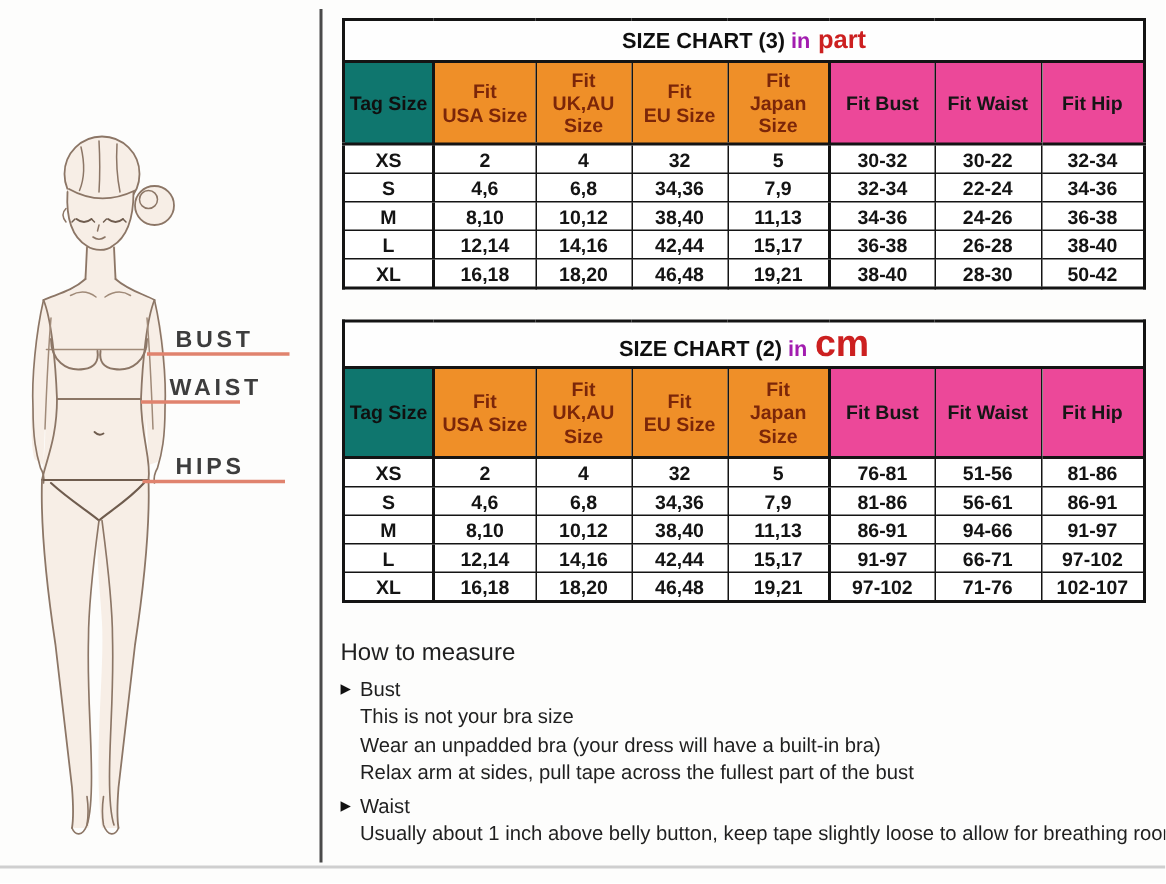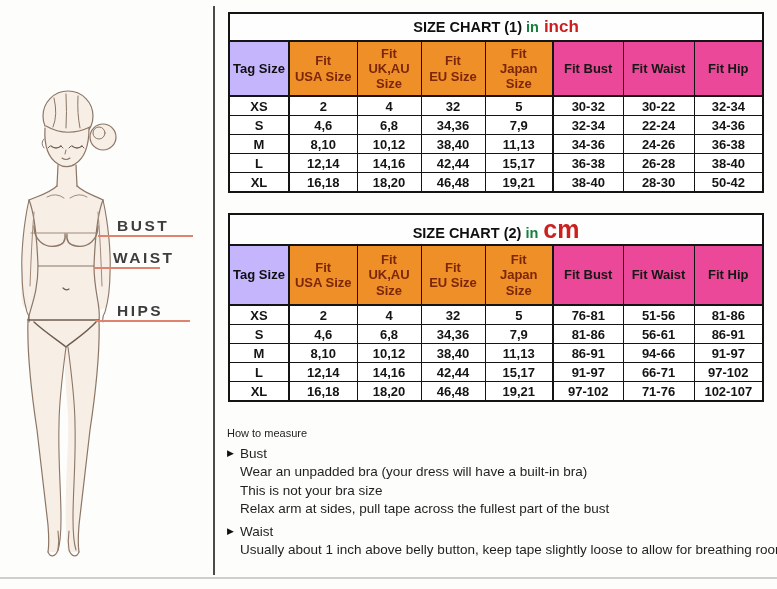--- a/index.html
+++ b/index.html
@@ -22,30 +22,30 @@
   .size-table th,.size-table td{border:1px solid #141414; text-align:center; vertical-align:middle; padding:0; overflow:hidden;}
   .size-table td{height:18px; font-size:13px; color:#141414;}
   .size-table .title-cell{height:26px; font-size:14.5px; color:#0f0f0f; background:#fefefe; border-bottom:2px solid #141414; font-weight:bold;}
   #table2 .title-cell{height:29px;}
   .size-table .head-row th{height:53px; font-size:13px; line-height:1.18; white-space:pre-line; border-bottom:2px solid #141414;}
   #table2 .head-row th{height:58px;}
   .size-table .head-row th:nth-child(1),
   .size-table .head-row th:nth-child(5),
   .size-table tbody td:nth-child(1),
   .size-table tbody td:nth-child(5){border-right:2px solid #141414;}
-  .cyan{background:#c4b5fd; color:#101010;}
+  .cyan{background:#0f766e; color:#101010;}
   .orange{background:#ef8f28; color:#7b2609;}
   .yellow{background:#ec4899; color:#161616;}
-  .unit-prefix{margin-left:4px; color:#15803d;}
+  .unit-prefix{margin-left:4px; color:#a21caf;}
   .unit{margin-left:5px; color:#cc2020;}
   #table1 .unit{font-size:17px;}
   #table2 .unit{font-size:25px;}
   
   .measure{position:absolute; left:227px; top:427px; width:548px; font-size:13.5px; color:#1f1f1f;}
-  .measure-heading{font-size:11px; margin-bottom:7px;}
+  .measure-heading{font-size:16px; margin-bottom:7px;}
   .m-title{display:flex; align-items:center; gap:6px; margin-bottom:2px;}
   .bullet{font-size:9px; color:#111; line-height:1;}
   .m-line{margin-left:13px; line-height:18.5px; white-space:nowrap;}
   .m-section + .m-section{margin-top:5px;}
 </style>
 </head>
 <body>
 
 <div class="canvas">
 
@@ -127,21 +127,21 @@
         <col style="width:68px">
         <col style="width:64px">
         <col style="width:64px">
       <col style="width:68px">
         <col style="width:70px">
         <col style="width:71px">
         <col style="width:69px">
     </colgroup>
     <thead>
       <tr>
-        <th class="title-cell" colspan="8"><span>SIZE CHART (1)</span><span class="unit-prefix">in</span><span class="unit">inch</span></th>
+        <th class="title-cell" colspan="8"><span>SIZE CHART (3)</span><span class="unit-prefix">in</span><span class="unit">part</span></th>
       </tr>
       <tr class="head-row">
         <th class="cyan">Tag Size</th>
         <th class="orange">Fit
 USA Size</th>
         <th class="orange">Fit
 UK,AU
 Size</th>
         <th class="orange">Fit
 EU Size</th>
@@ -293,22 +293,22 @@
       </tbody>
   </table>
 
   <div class="measure">
     <div class="measure-heading">How to measure</div>
     <div class="m-section">
       <div class="m-title">
         <span class="bullet">▶</span>
         <span>Bust</span>
       </div>
+      <div class="m-line">This is not your bra size</div>
       <div class="m-line">Wear an unpadded bra (your dress will have a built-in bra)</div>
-      <div class="m-line">This is not your bra size</div>
       <div class="m-line">Relax arm at sides, pull tape across the fullest part of the bust</div>
     </div>
     <div class="m-section">
       <div class="m-title">
         <span class="bullet">▶</span>
         <span>Waist</span>
       </div>
       <div class="m-line">Usually about 1 inch above belly button, keep tape slightly loose to allow for breathing room</div>
     </div>
   </div>

